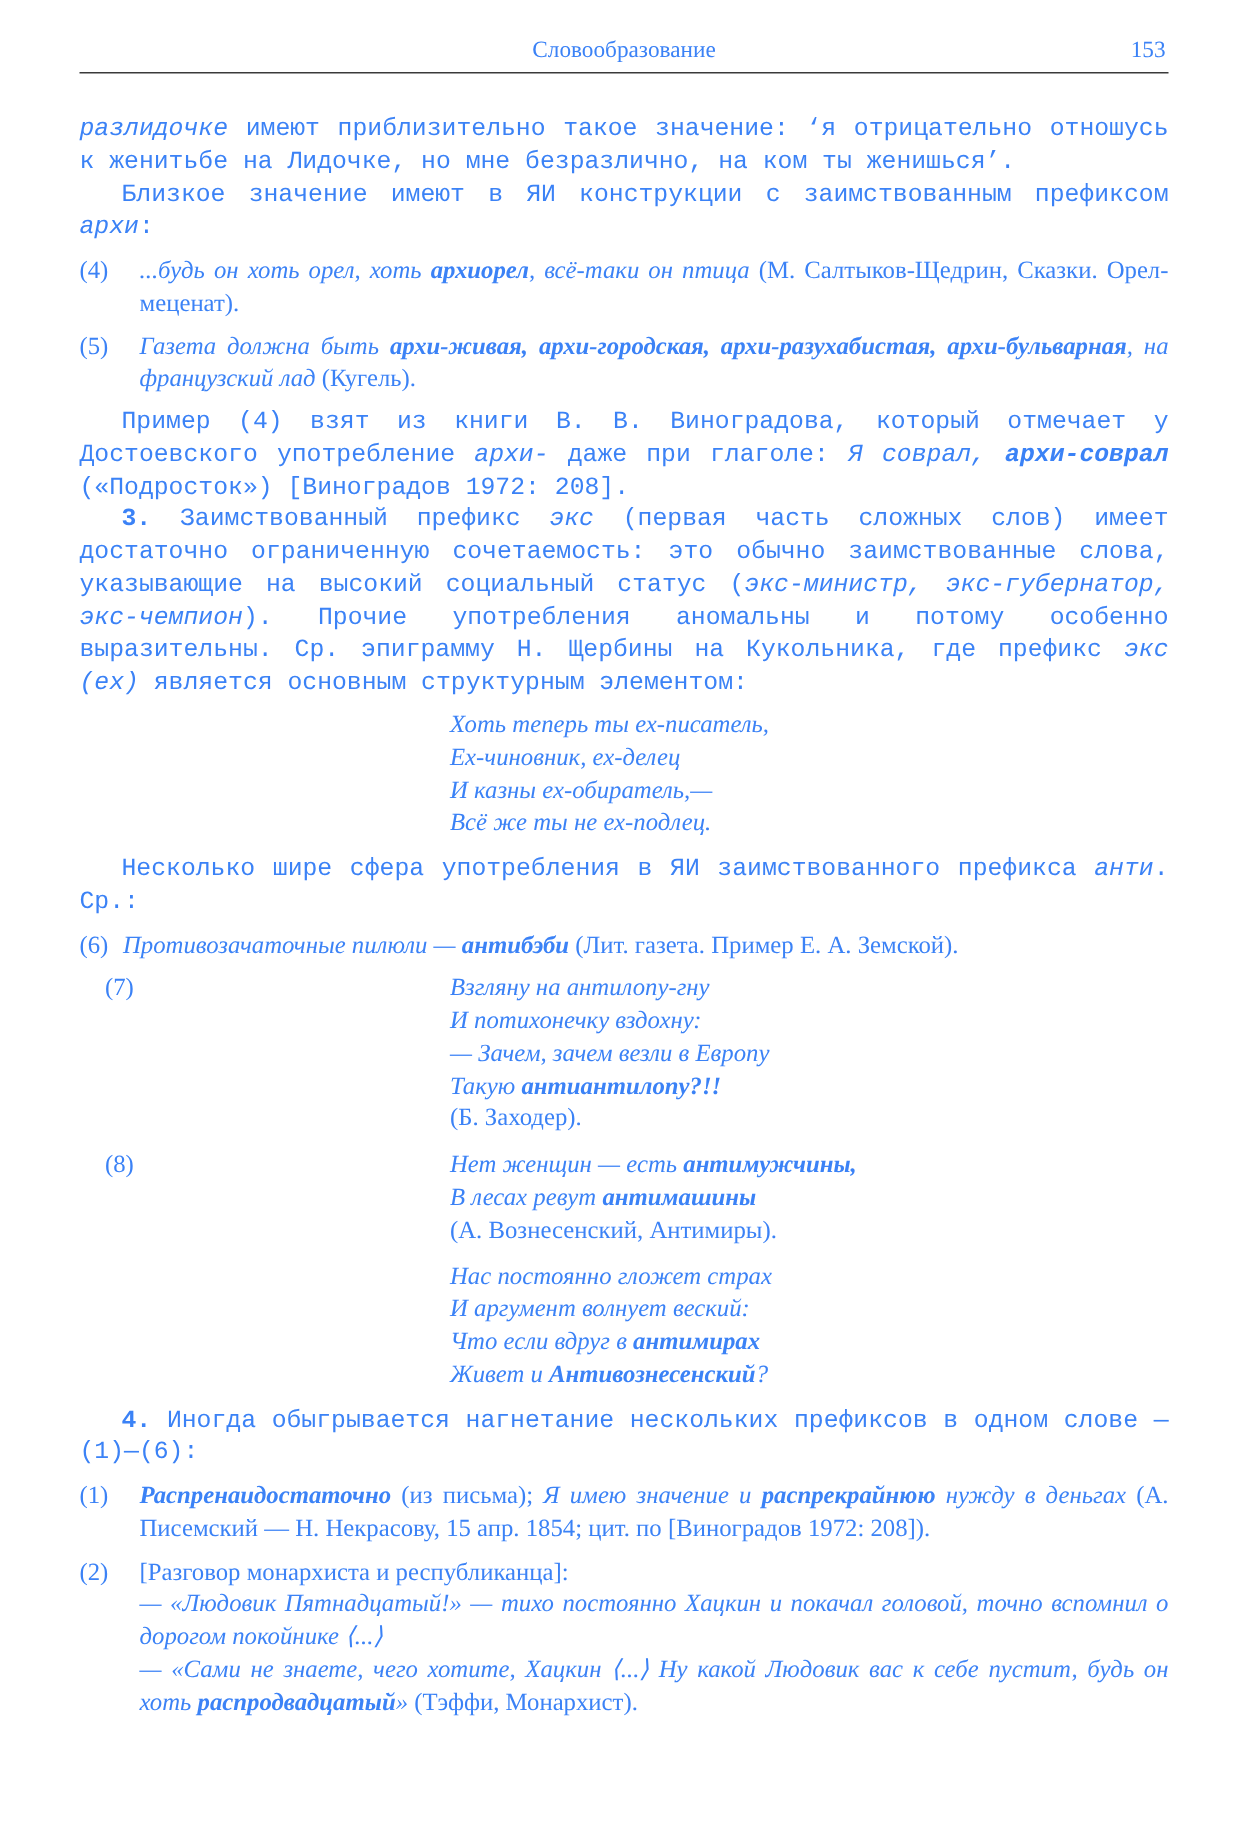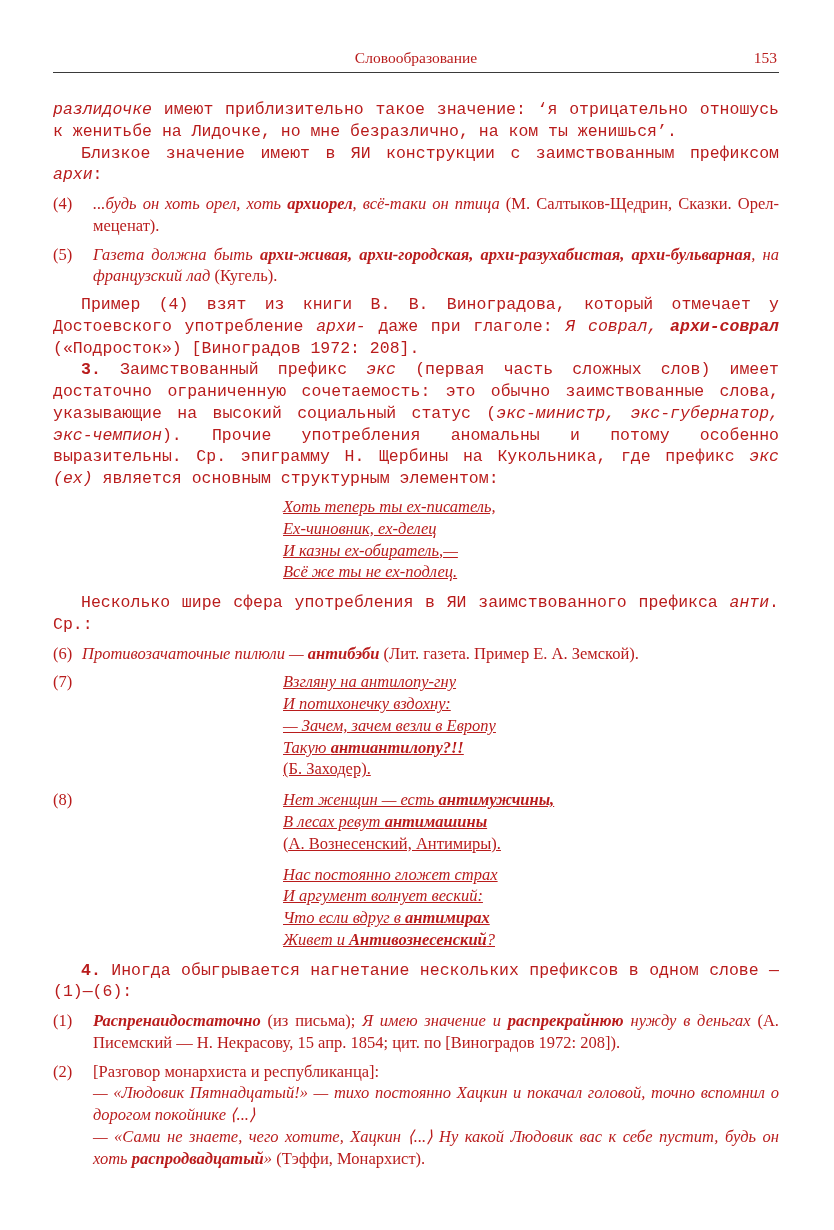--- a/index.html
+++ b/index.html
@@ -1,38 +1,38 @@
 <!DOCTYPE html>
 <html lang="ru"><head>
 <meta charset="utf-8">
 <style>
   html,body{margin:0;padding:0;background:#e8e8e8;}
   .page{
     width:834px;height:1230px;box-sizing:border-box;
-    margin:0 auto;background:#ffffff;color:#b91c1c;
-    padding:48px 55px 20px 53px;
+    margin:0 auto;background:#ffffff;color:#3b82f6;
+    padding:24px 55px 20px 53px;
     font-family:"Liberation Serif", serif;
     font-size:16.5px;line-height:1.32;
     overflow:hidden;
   }
   .page-header{
     position:relative;height:24px;
     border-bottom:1.2px solid #3a3a3a;
     margin-bottom:26px;font-size:15.5px;
   }
   .running-title{position:absolute;left:0;right:0;text-align:center;}
   .page-number{position:absolute;right:2px;top:0;}
   p.para{margin:0;text-align:justify;font-family:Liberation Mono, monospace;}
   p.para.indent{text-indent:28px;}
   .item{display:flex;margin:7px 0;}
   .item .label{flex:0 0 40px;}
   .item.tight .label{flex:0 0 29px;}
   .item .body{flex:1;text-align:justify;}
   .bodyline{margin:0;}
-  .verse-row{position:relative;margin:6px 0 9px;text-decoration:underline;}
+  .verse-row{position:relative;margin:6px 17px 9px;}
   .vlabel{position:absolute;left:0;top:0;}
   .verse{margin-left:230px;}
   .vline{white-space:nowrap;}
   .i{font-style:italic;}
   .b{font-weight:bold;}
   .bi{font-weight:bold;font-style:italic;}
 </style>
 </head>
 <body>
 

